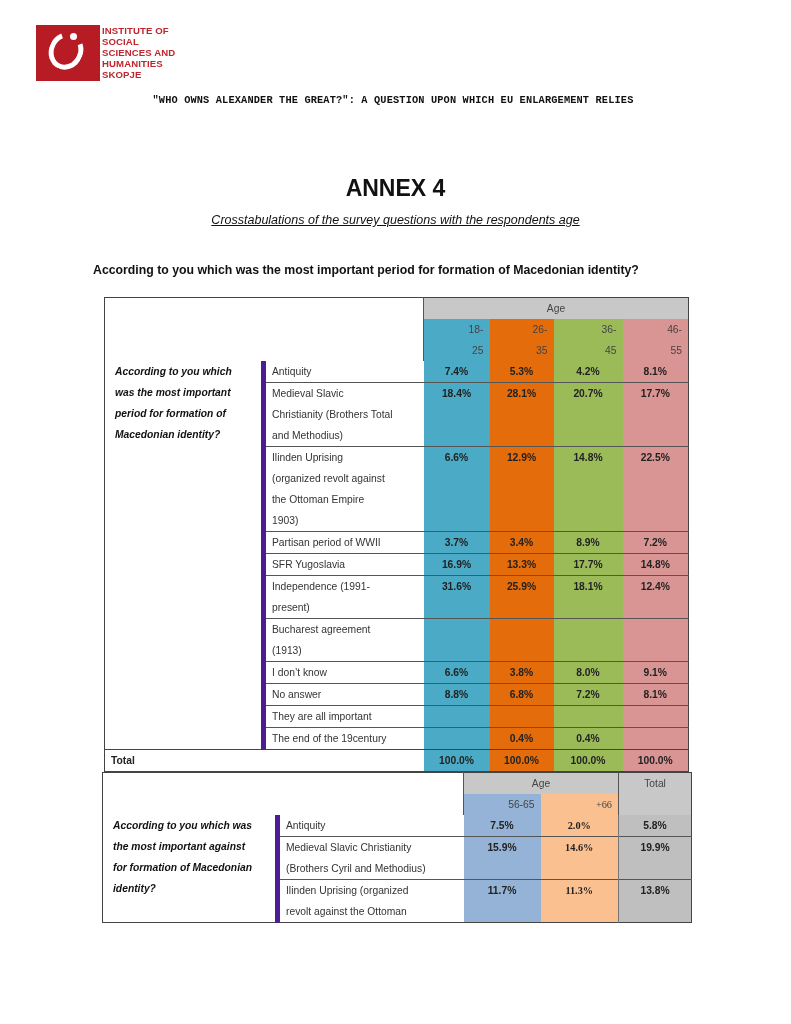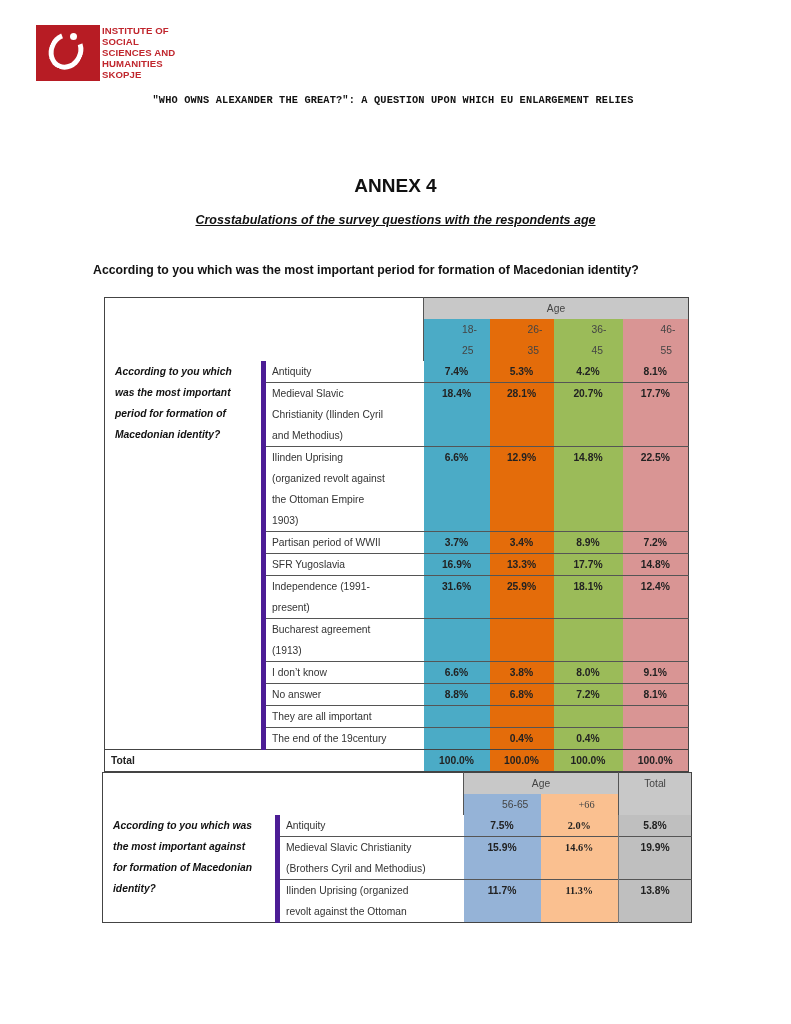--- a/index.html
+++ b/index.html
@@ -12,32 +12,32 @@
                border-radius: 50%; border-top-color: transparent; transform: rotate(25deg); box-sizing: border-box; }
   .logo-dot { position: absolute; left: 34px; top: 8px; width: 7px; height: 7px; border-radius: 50%; background:#fff; }
   .logo-text { position: absolute; left: 66px; top: 0px; font-family: "Liberation Sans", sans-serif;
                font-weight: bold; font-size: 9.6px; line-height: 11px; color: #c0262d; white-space: pre; letter-spacing: 0.1px; }
 
   .running-head { position: absolute; left: 88px; top: 94px; width: 610px; text-align: center;
                   font-family: "Liberation Mono", "DejaVu Sans Mono", monospace; font-weight: bold; font-size: 10.3px;
                   letter-spacing: 0.15px; white-space: nowrap; }
 
   .annex-title { position: absolute; left: 0; width: 791px; top: 175px; text-align: center;
-                 font-weight: bold; font-size: 19px; }
+                 font-weight: bold; font-size: 23px; }
   .subtitle { position: absolute; left: 0; width: 791px; top: 213px; text-align: center;
-              font-weight: bold; font-style: italic; font-size: 12.5px; text-decoration: underline; }
+              font-weight: normal; font-style: italic; font-size: 12.5px; text-decoration: underline; }
   .question-heading { position: absolute; left: 93px; top: 263px; font-weight: bold; font-size: 12.3px; white-space: nowrap; text-align: center; }
 
   table { border-collapse: collapse; position: absolute; table-layout: fixed; font-size: 10.3px; }
   td { padding: 0 6px; vertical-align: top; line-height: 21px; }
   .t1 { left: 104px; top: 297px; width: 584px; border: 1.5px solid #444; }
   .t2 { left: 102px; top: 772px; width: 589px; border: 1.5px solid #444; }
 
   .hdr-gray { background: #c8c8c8; text-align: center; color: #444; }
-  .age-head { text-align: left; color: #444; padding-left: 38px; }
+  .age-head { text-align: right; color: #444; padding-left: 38px; }
   .c-blue { background: #4babc6; }
   .c-orange { background: #e46c0a; }
   .c-green { background: #9bbb59; }
   .c-pink { background: #d99594; }
   .c-lblue { background: #95b3d7; }
   .c-peach { background: #fac090; font-family: Liberation Serif, serif; }
   .c-gray { background: #bfbfbf; margin-left: 17px; }
 
   .val { text-align: center; font-weight: bold; color: #222; }
   .qlabel { font-style: italic; font-weight: bold; color: #111; line-height: 21px; padding-left: 10px; }
@@ -100,21 +100,21 @@
           <div>Antiquity</div>
         </td>
         <td class="val c-blue">7.4%</td>
         <td class="val c-orange">5.3%</td>
         <td class="val c-green">4.2%</td>
         <td class="val c-pink">8.1%</td>
       </tr>
       <tr class="rowline">
         <td class="opt">
           <div>Medieval Slavic</div>
-          <div>Christianity (Ilinden Cyril</div>
+          <div>Christianity (Brothers Total</div>
           <div>and Methodius)</div>
         </td>
         <td class="val c-blue">18.4%</td>
         <td class="val c-orange">28.1%</td>
         <td class="val c-green">20.7%</td>
         <td class="val c-pink">17.7%</td>
       </tr>
       <tr class="rowline">
         <td class="opt">
           <div>Ilinden Uprising</div>

